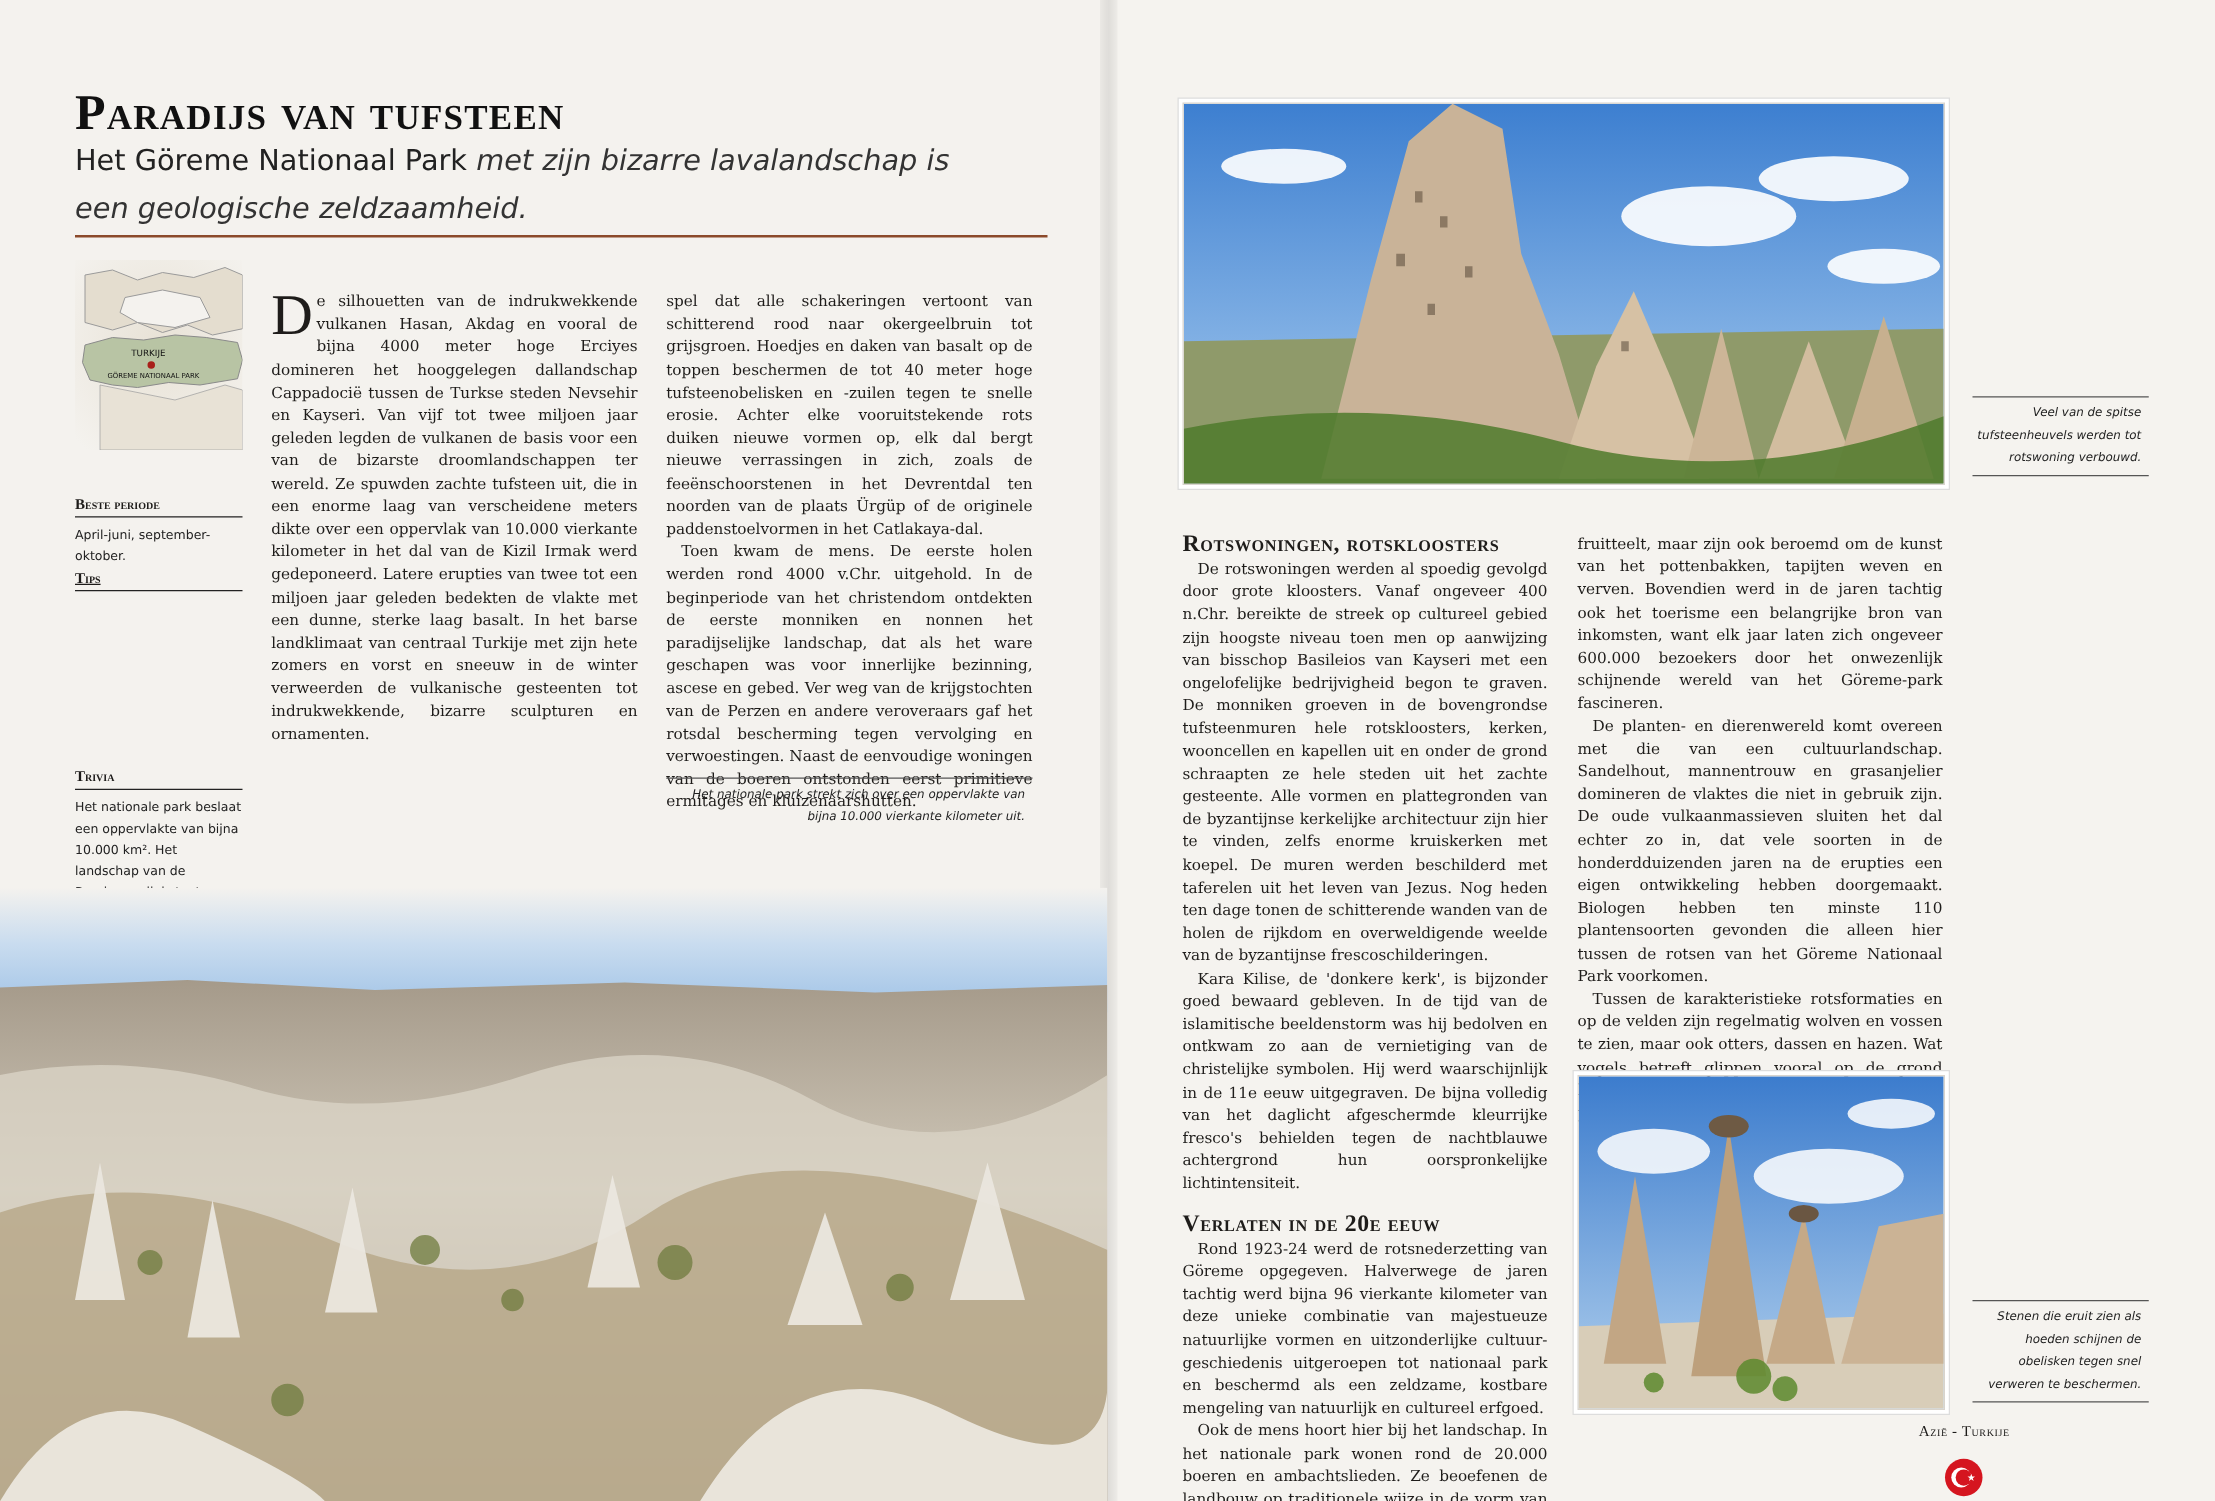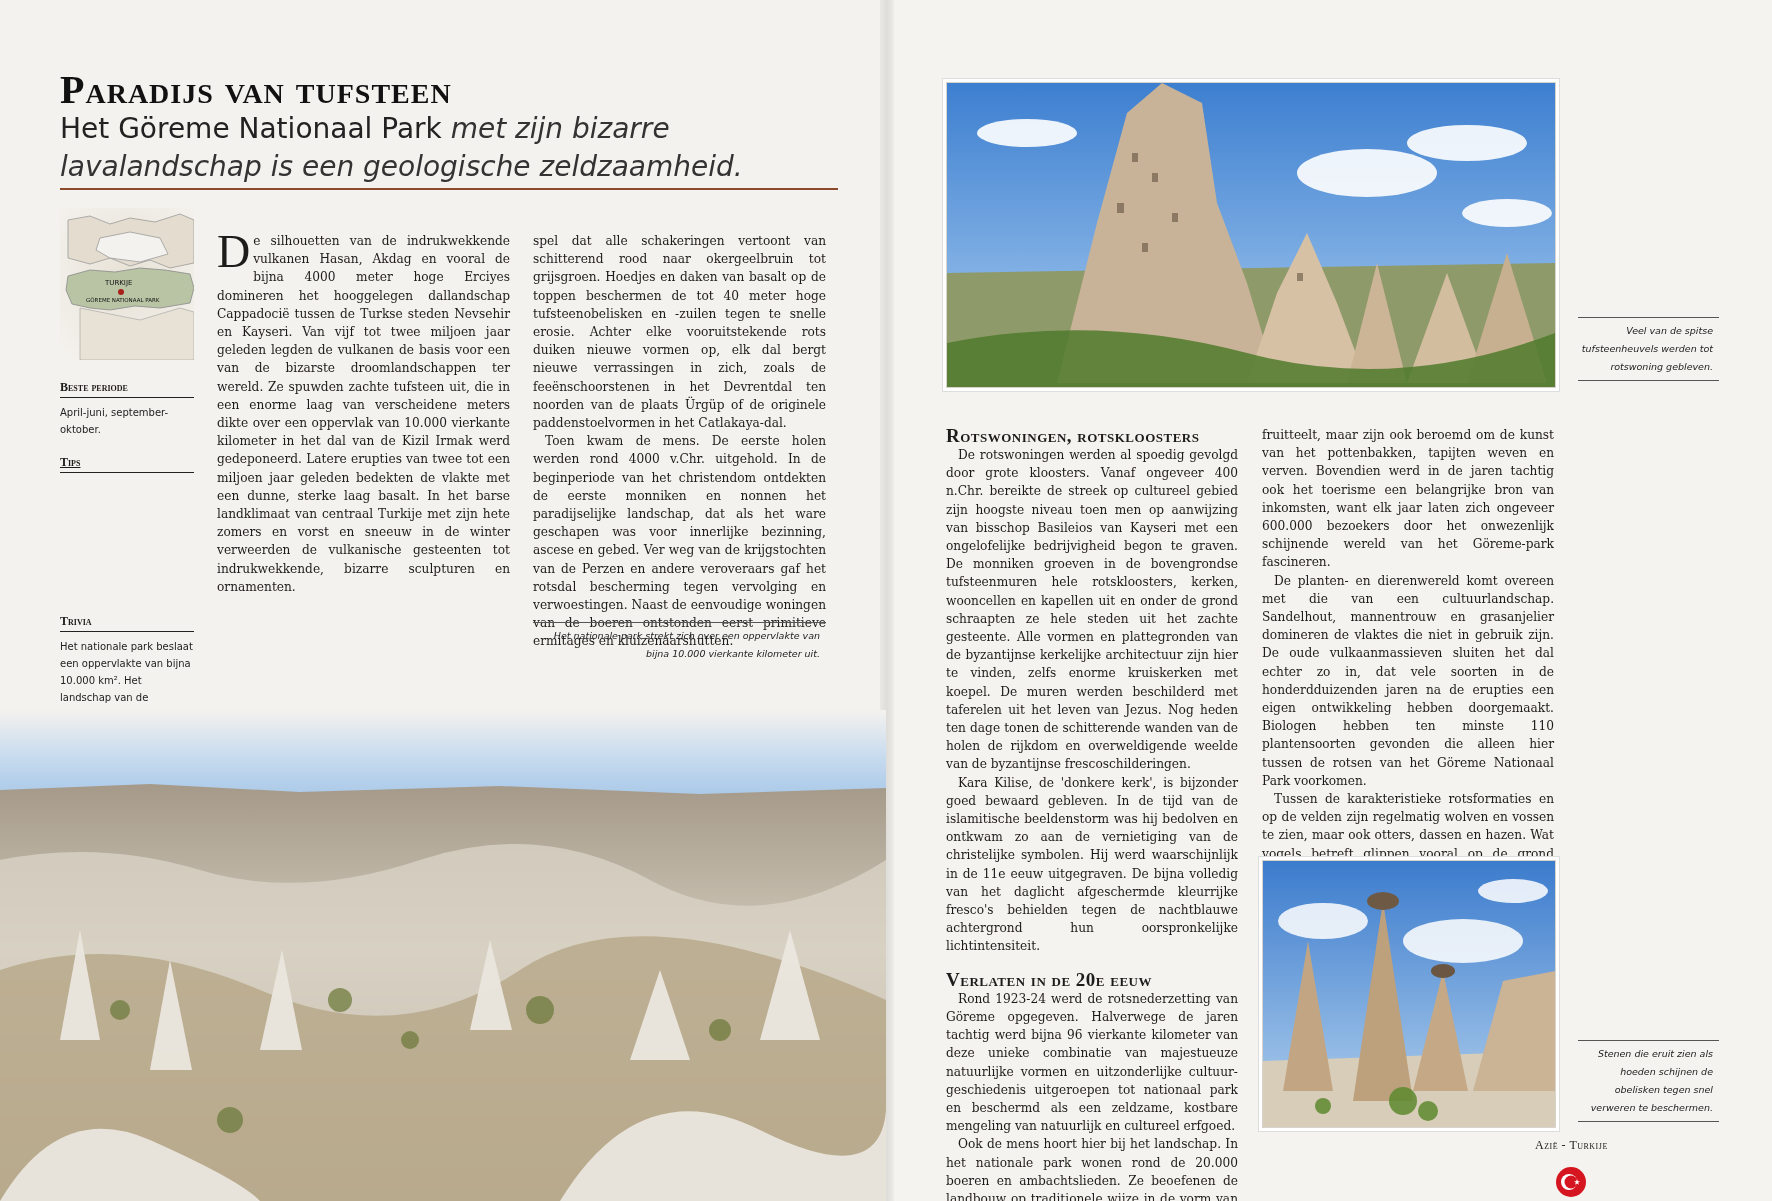--- a/index.html
+++ b/index.html
@@ -11,21 +11,21 @@
   }
   .page { position: absolute; top: 0; height: 1201px; background: #f4f2ee; }
   .page-left { left: 0; width: 886px; }
   .page-right { left: 886px; width: 886px; background: #f5f3ef; }
   .gutter { position: absolute; left: 880px; top: 0; width: 14px; height: 1201px;
     background: linear-gradient(to right, rgba(0,0,0,0.04), rgba(0,0,0,0.09), rgba(0,0,0,0.03)); }
 
   .title { position: absolute; left: 60px; top: 66px; font-family: "Liberation Serif", serif;
     font-size: 40px; font-weight: bold; letter-spacing: 1px; font-variant: small-caps; color: #111; }
   .subtitle { position: absolute; left: 60px; top: 110px; width: 700px; font-family: "DejaVu Sans", sans-serif;
-    font-size: 28px; line-height: 38px; color: #222; }
+    font-size: 23px; line-height: 38px; color: #222; }
   .subtitle .lead { font-style: normal; }
   .subtitle .rest { font-style: italic; font-weight: 300; color: #333; }
   .title-rule { position: absolute; left: 60px; top: 188px; width: 778px; height: 2px; background: #8b4a2b; }
 
   .map { position: absolute; left: 60px; top: 208px; width: 134px; height: 152px; }
   .sidebar { position: absolute; left: 60px; width: 134px; font-family: "DejaVu Sans", sans-serif; }
   .sb-head { font-family: "Liberation Serif", serif; font-variant: small-caps; font-weight: bold; font-size: 12px;
     border-bottom: 1.5px solid #222; padding-bottom: 2px; margin-bottom: 6px; }
   .sb-text { font-size: 10px; line-height: 17px; color: #222; }
 
@@ -74,21 +74,21 @@
     <path d="M8 12 L30 8 L50 16 L70 10 L95 14 L120 6 L134 12 L134 55 L110 60 L90 52 L70 58 L50 50 L30 56 L8 50 Z" fill="#e4ddcf" stroke="#9a9a9a" stroke-width="0.8"></path>
     <path d="M40 30 L70 24 L100 30 L108 46 L80 54 L50 50 L36 42 Z" fill="#f4f2ee" stroke="#9a9a9a" stroke-width="0.8"></path>
     <path d="M8 68 L30 62 L55 64 L80 60 L105 62 L130 66 L134 80 L130 95 L100 100 L75 98 L50 102 L30 100 L12 96 L6 82 Z" fill="#b8c4a4" stroke="#8a8a8a" stroke-width="0.8"></path>
     <path d="M20 100 L40 104 L60 108 L80 112 L100 106 L120 100 L134 104 L134 152 L20 152 Z" fill="#e8e2d6" stroke="#a0a0a0" stroke-width="0.6"></path>
     <text x="45" y="77" font-size="7" font-family="DejaVu Sans, sans-serif" fill="#111">TURKIJE</text>
     <circle cx="61" cy="84" r="3" fill="#a8201a"></circle>
     <text x="26" y="94" font-size="5.5" font-family="DejaVu Sans, sans-serif" fill="#111">GÖREME NATIONAAL PARK</text>
   </svg>
 </div>
 
-<div class="sidebar" style="top: 380px;">
+<div class="sidebar" style="top: 396px;">
   <div class="sb-head">Beste periode</div>
   <div class="sb-text">April-juni, september-oktober.</div>
 </div>
 <div class="sidebar" style="top: 455px; text-decoration: underline;">
   <div class="sb-head">Tips</div>
 </div>
 <div class="sidebar" style="top: 614px;">
   <div class="sb-head">Trivia</div>
   <div class="sb-text">Het nationale park beslaat een oppervlakte van bijna 10.000 km². Het landschap van de Pasabag-vallei staat bekend om zijn 'sprookjesschoorstenen', taps toelopende rotsformaties.</div>
 </div>
@@ -169,21 +169,21 @@
         <rect x="205" y="90" width="6" height="9"></rect>
         <rect x="170" y="120" width="7" height="10"></rect>
       <rect x="225" y="130" width="6" height="9"></rect>
         <rect x="195" y="160" width="6" height="9"></rect>
         <rect x="350" y="190" width="6" height="8"></rect>
     </g>
     <path d="M0 260 Q150 230 300 270 T608 250 L608 304 L0 304 Z" fill="#4f7a2c" opacity="0.85"></path>
   </svg>
 </div>
 
-<div class="caption" style="left: 1578px; top: 317px; width: 135px;">Veel van de spitse tufsteenheuvels werden tot rotswoning gebleven.</div>
+<div class="caption" style="left: 1578px; top: 317px; width: 135px;">Veel van de spitse tufsteenheuvels werden tot rotswoning verbouwd.</div>
 
 <div class="col" style="left: 946px; top: 426px; width: 292px;">
   <div class="section-h">Rotswoningen, rotskloosters</div>
   <p>De rotswoningen werden al spoedig gevolgd door grote kloosters. Vanaf ongeveer 400 n.Chr. bereikte de streek op cultureel gebied zijn hoogste niveau toen men op aanwijzing van bisschop Basileios van Kayseri met een ongelofelijke bedrijvigheid begon te graven. De monniken groeven in de bovengrondse tufsteenmuren hele rotskloosters, kerken, wooncellen en kapellen uit en onder de grond schraapten ze hele steden uit het zachte gesteente. Alle vormen en plattegronden van de byzantijnse kerkelijke architectuur zijn hier te vinden, zelfs enorme kruiskerken met koepel. De muren werden beschilderd met taferelen uit het leven van Jezus. Nog heden ten dage tonen de schitterende wanden van de holen de rijkdom en overweldigende weelde van de byzantijnse frescoschilderingen.</p>
   <p>Kara Kilise, de 'donkere kerk', is bijzonder goed bewaard gebleven. In de tijd van de islamitische beeldenstorm was hij bedolven en ontkwam zo aan de vernietiging van de christelijke symbolen. Hij werd waarschijnlijk in de 11e eeuw uitgegraven. De bijna volledig van het daglicht afgeschermde kleurrijke fresco's behielden tegen de nachtblauwe achtergrond hun oorspronkelijke lichtintensiteit.</p>
   <div class="section-h" style="margin-top: 14px;">Verlaten in de 20e eeuw</div>
   <p>Rond 1923-24 werd de rotsnederzetting van Göreme opgegeven. Halverwege de jaren tachtig werd bijna 96 vierkante kilometer van deze unieke combinatie van majestueuze natuurlijke vormen en uitzonderlijke cultuur-geschiedenis uitgeroepen tot nationaal park en beschermd als een zeldzame, kostbare mengeling van natuurlijk en cultureel erfgoed.</p>
   <p>Ook de mens hoort hier bij het landschap. In het nationale park wonen rond de 20.000 boeren en ambachtslieden. Ze beoefenen de landbouw op traditionele wijze in de vorm van wijnbouw en</p>
 </div>
 

